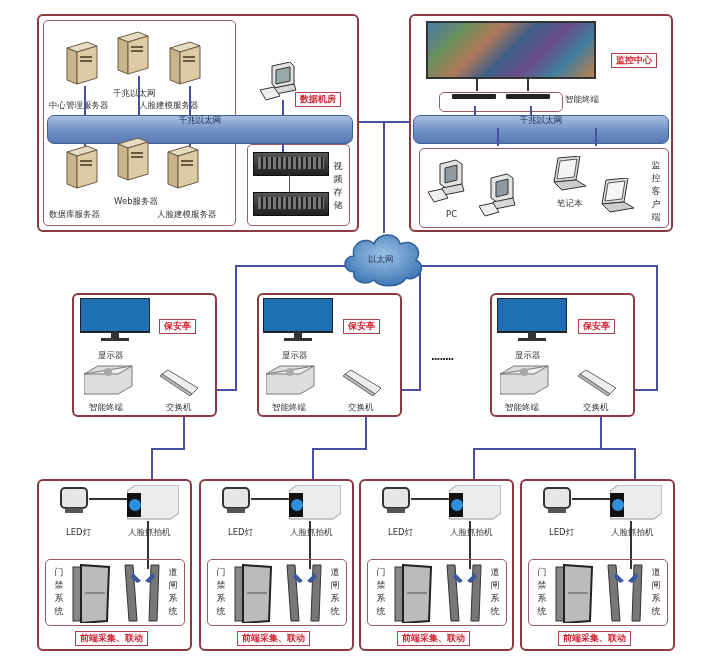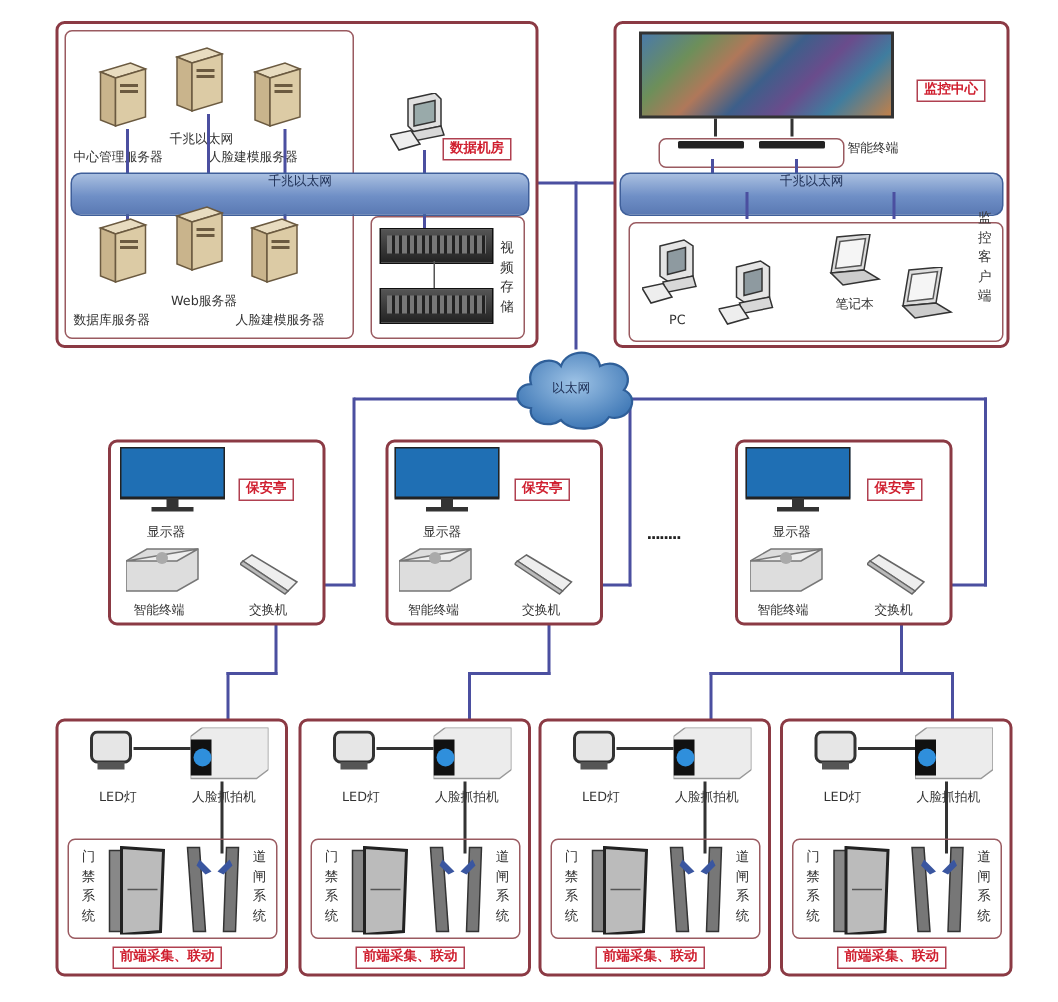--- a/index.html
+++ b/index.html
@@ -198,21 +198,21 @@
     </svg>
 </div>
 <div class="lbl" style="left:557px;top:198px;">笔记本</div>
 <div class="abs" style="left:594px;top:178px;">
   <svg width="44" height="40" viewBox="0 0 44 40">
       <polygon points="12,2 34,0 30,24 8,26" fill="#ddd" stroke="#333"></polygon>
       <polygon points="14,5 31,3 28,21 11,23" fill="#f5f5f5" stroke="#555"></polygon>
       <polygon points="8,26 30,24 40,30 16,34" fill="#ccc" stroke="#333"></polygon>
     </svg>
 </div>
-<div class="vlbl" style="left:651px;top:140px;text-align:right;">监控客户端</div>
+<div class="vlbl" style="left:651px;top:159px;">监控客户端</div>
 
 <div class="abs" style="left:340px;top:228px;">
   <svg width="86" height="60" viewBox="0 0 86 60">
     <defs>
         <radialGradient id="cg" cx="50%" cy="40%" r="60%">
           <stop offset="0" stop-color="#9ec3e6"></stop>
           <stop offset="1" stop-color="#3f78b6"></stop>
         </radialGradient>
       </defs>
     <path d="M14,44 C2,44 2,28 14,28 C10,14 28,8 34,16 C38,4 58,4 60,16 C72,10 84,22 76,32 C88,38 78,54 66,50 C60,60 40,60 34,52 C26,58 12,54 14,44 Z" fill="url(#cg)" stroke="#2f5f99" stroke-width="1.5"></path>

